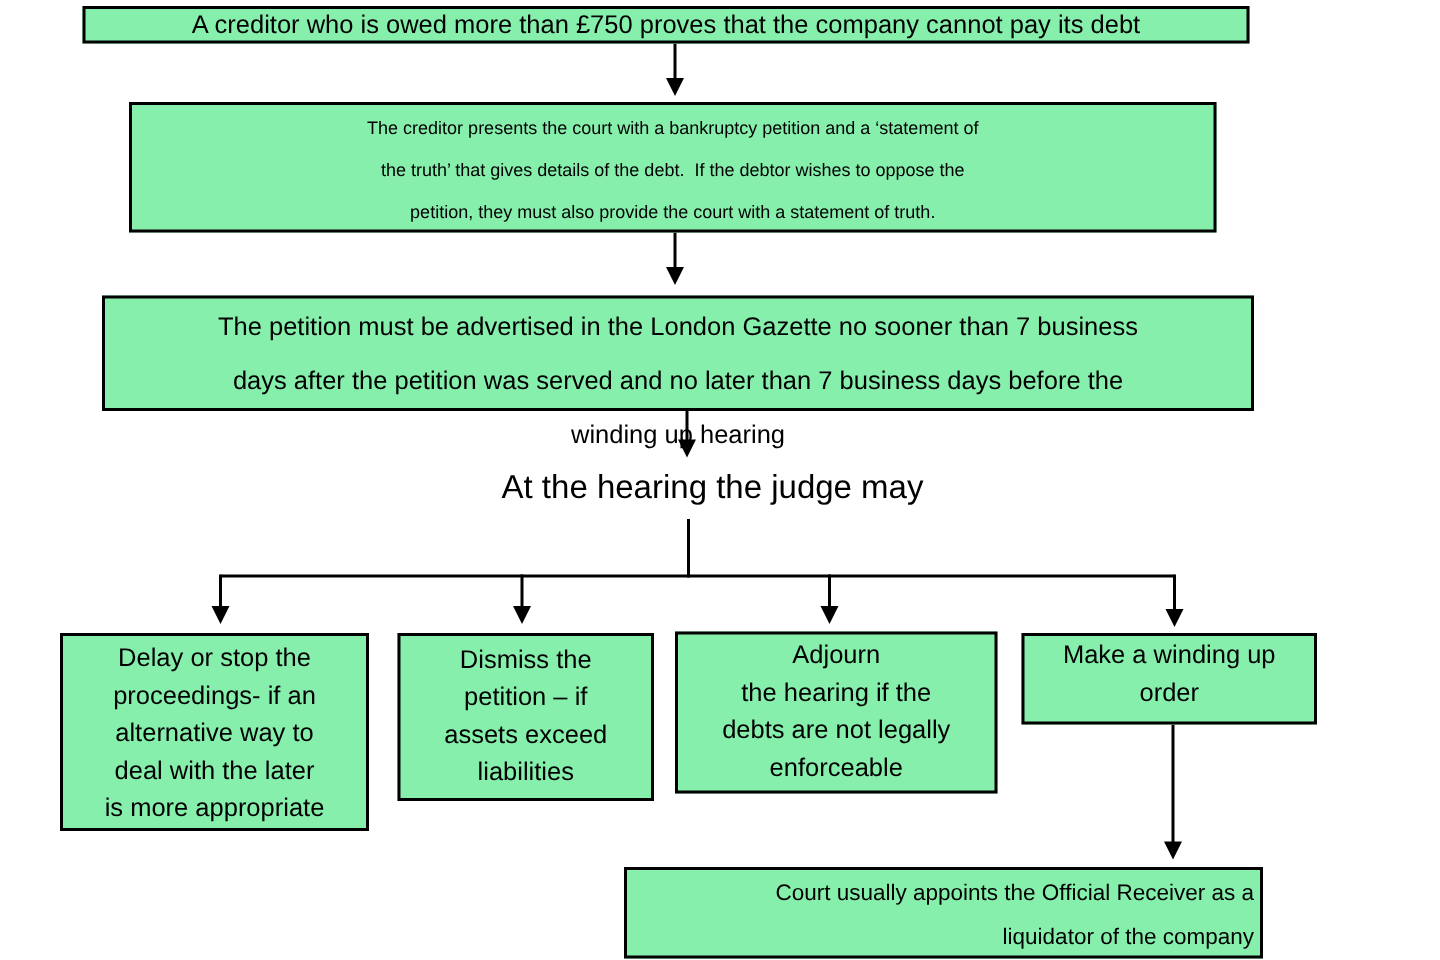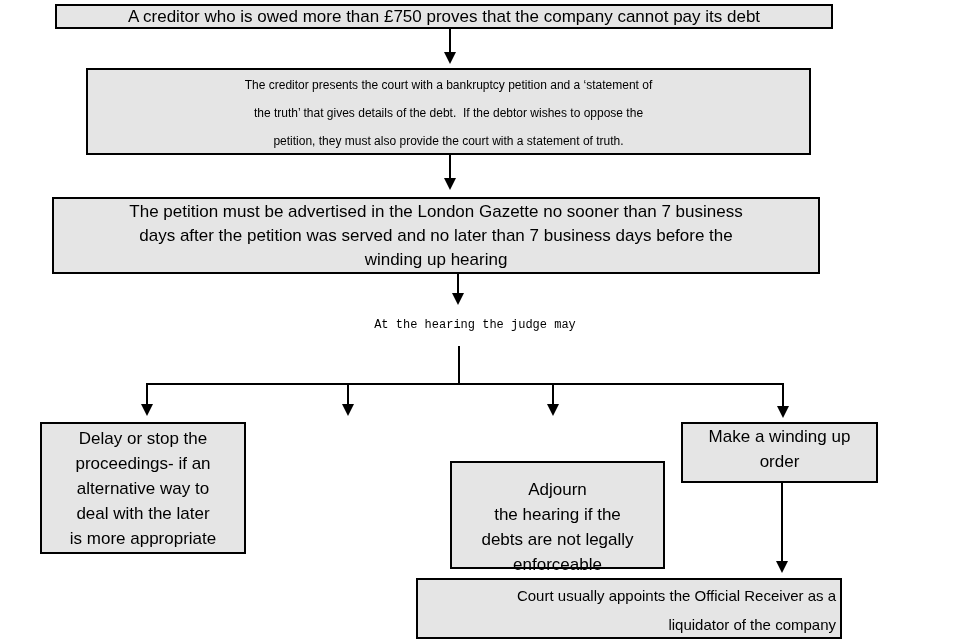--- a/index.html
+++ b/index.html
@@ -9,38 +9,37 @@
     height: 640px;
     background: #ffffff;
     color: #000000;
     font-family: "Liberation Sans", sans-serif;
     overflow: hidden;
   }
   .node {
     position: absolute;
     box-sizing: border-box;
     border: 2px solid #000000;
-    background: #e5e5e5;
+    background: #86efac;
     text-align: center;
     white-space: pre-wrap;
     line-height: 25px;
     font-size: 17px;
   }
   .node.center-v {
     display: flex;
     align-items: center;
     justify-content: center;
   }
   .floating-label {
     position: absolute;
     text-align: center;
     white-space: pre-wrap;
-    font-size: 12px;
+    font-size: 22px;
     line-height: 24px;
-    font-family: Liberation Mono, monospace;
   }
   .wires {
     position: absolute;
     left: 0;
     top: 0;
     width: 960px;
     height: 640px;
     pointer-events: none;
   }
   .wires line { stroke: #000000; stroke-width: 2; }
@@ -89,34 +88,38 @@
       <polygon points="776,561 788,561 782,573"></polygon>
     </g>
   </svg>
 
   <div class="node center-v" style="left:55px; top:4px; width:778px; height:25px; line-height:21px;">A creditor who is owed more than £750 proves that the company cannot pay its debt</div>
 
   <div class="node" style="left:86px; top:68px; width:725px; height:87px; line-height:28px; font-size:12px; padding-top:1px;">The creditor presents the court with a bankruptcy petition and a ‘statement of
 the truth’ that gives details of the debt.  If the debtor wishes to oppose the
 petition, they must also provide the court with a statement of truth.</div>
 
-  <div class="node" style="left:52px; top:197px; width:768px; height:77px; line-height:24px; padding-top:1px;">The petition must be advertised in the London Gazette no sooner than 7 business
+  <div class="node" style="left:68px; top:197px; width:768px; height:77px; line-height:36px; padding-top:1px;">The petition must be advertised in the London Gazette no sooner than 7 business
 days after the petition was served and no later than 7 business days before the
 winding up hearing</div>
 
   <div class="floating-label" style="left:280px; top:313px; width:390px;">At the hearing the judge may</div>
 
   <div class="node" style="left:40px; top:422px; width:206px; height:132px; padding-top:2px;">Delay or stop the
 proceedings- if an
 alternative way to
 deal with the later
 is more appropriate</div>
 
+  <div class="node" style="left:265px; top:422px; width:171px; height:112px; padding-top:3px;">Dismiss the
+petition – if
+assets exceed
+liabilities</div>
 
-  <div class="node" style="left:450px; top:421px; width:215px; height:108px; padding-top:14px;margin-top:40px;">Adjourn
+  <div class="node" style="left:450px; top:421px; width:215px; height:108px; padding-top:1px;">Adjourn
 the hearing if the
 debts are not legally
 enforceable</div>
 
   <div class="node" style="left:681px; top:422px; width:197px; height:61px; padding-top:0;">Make a winding up
 order</div>
 
   <div class="node" style="left:416px; top:578px; width:426px; height:61px; line-height:29px; font-size:15px; text-align:right; padding:1px 4px 0 0;">Court usually appoints the Official Receiver as a
 liquidator of the company</div>
 

